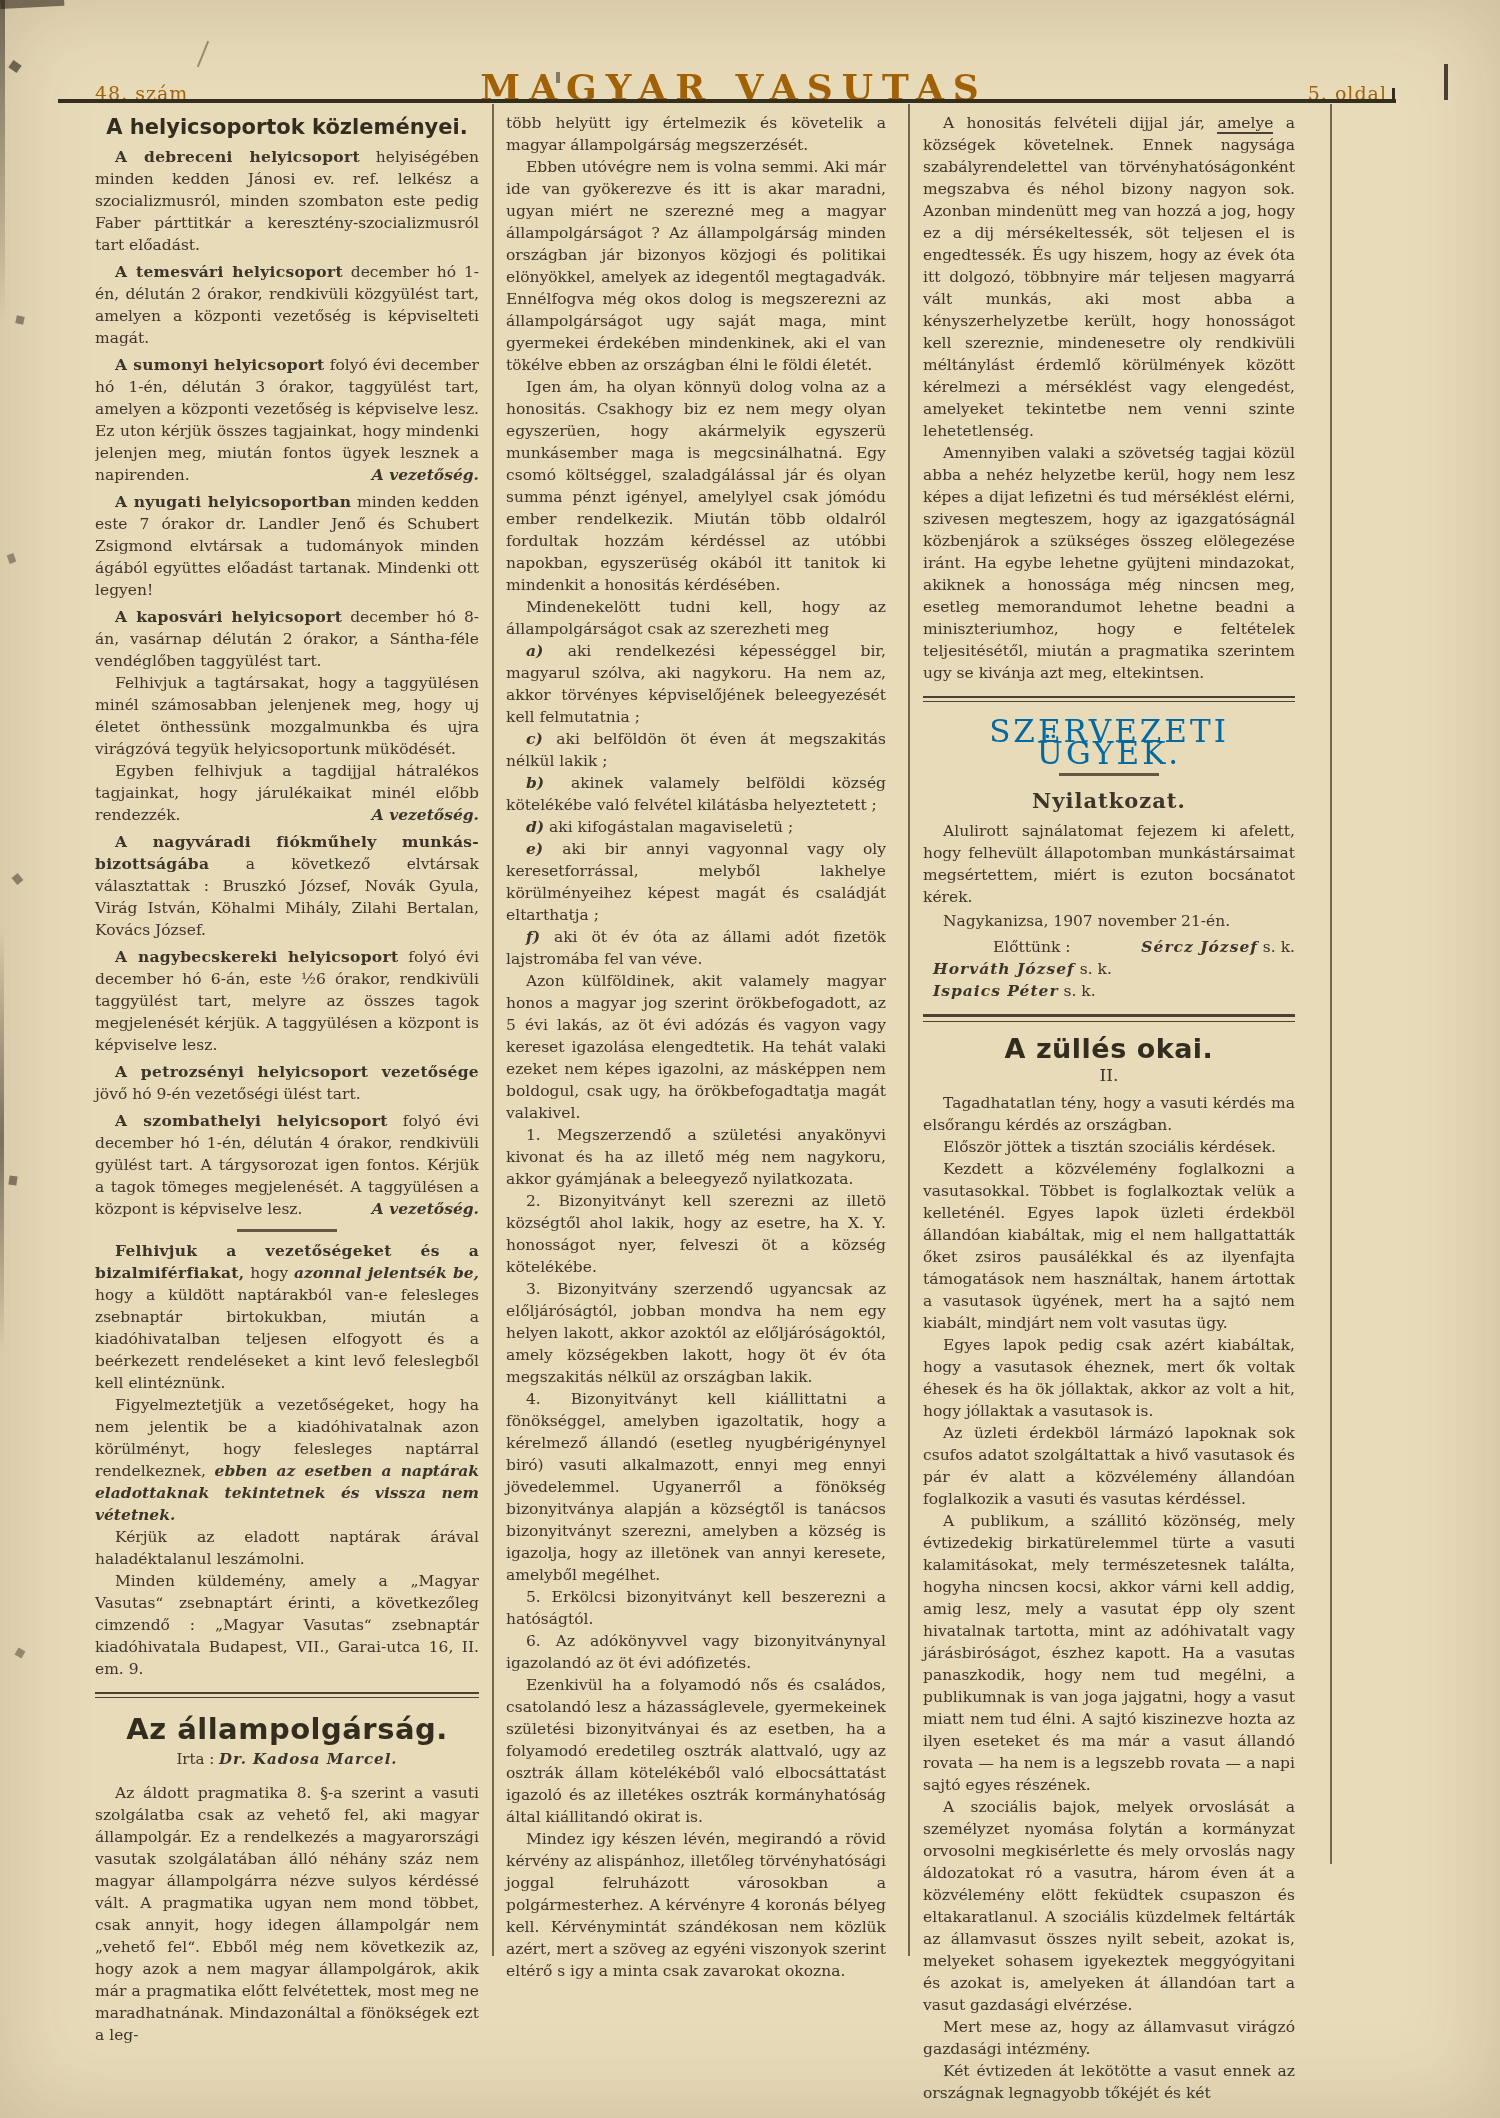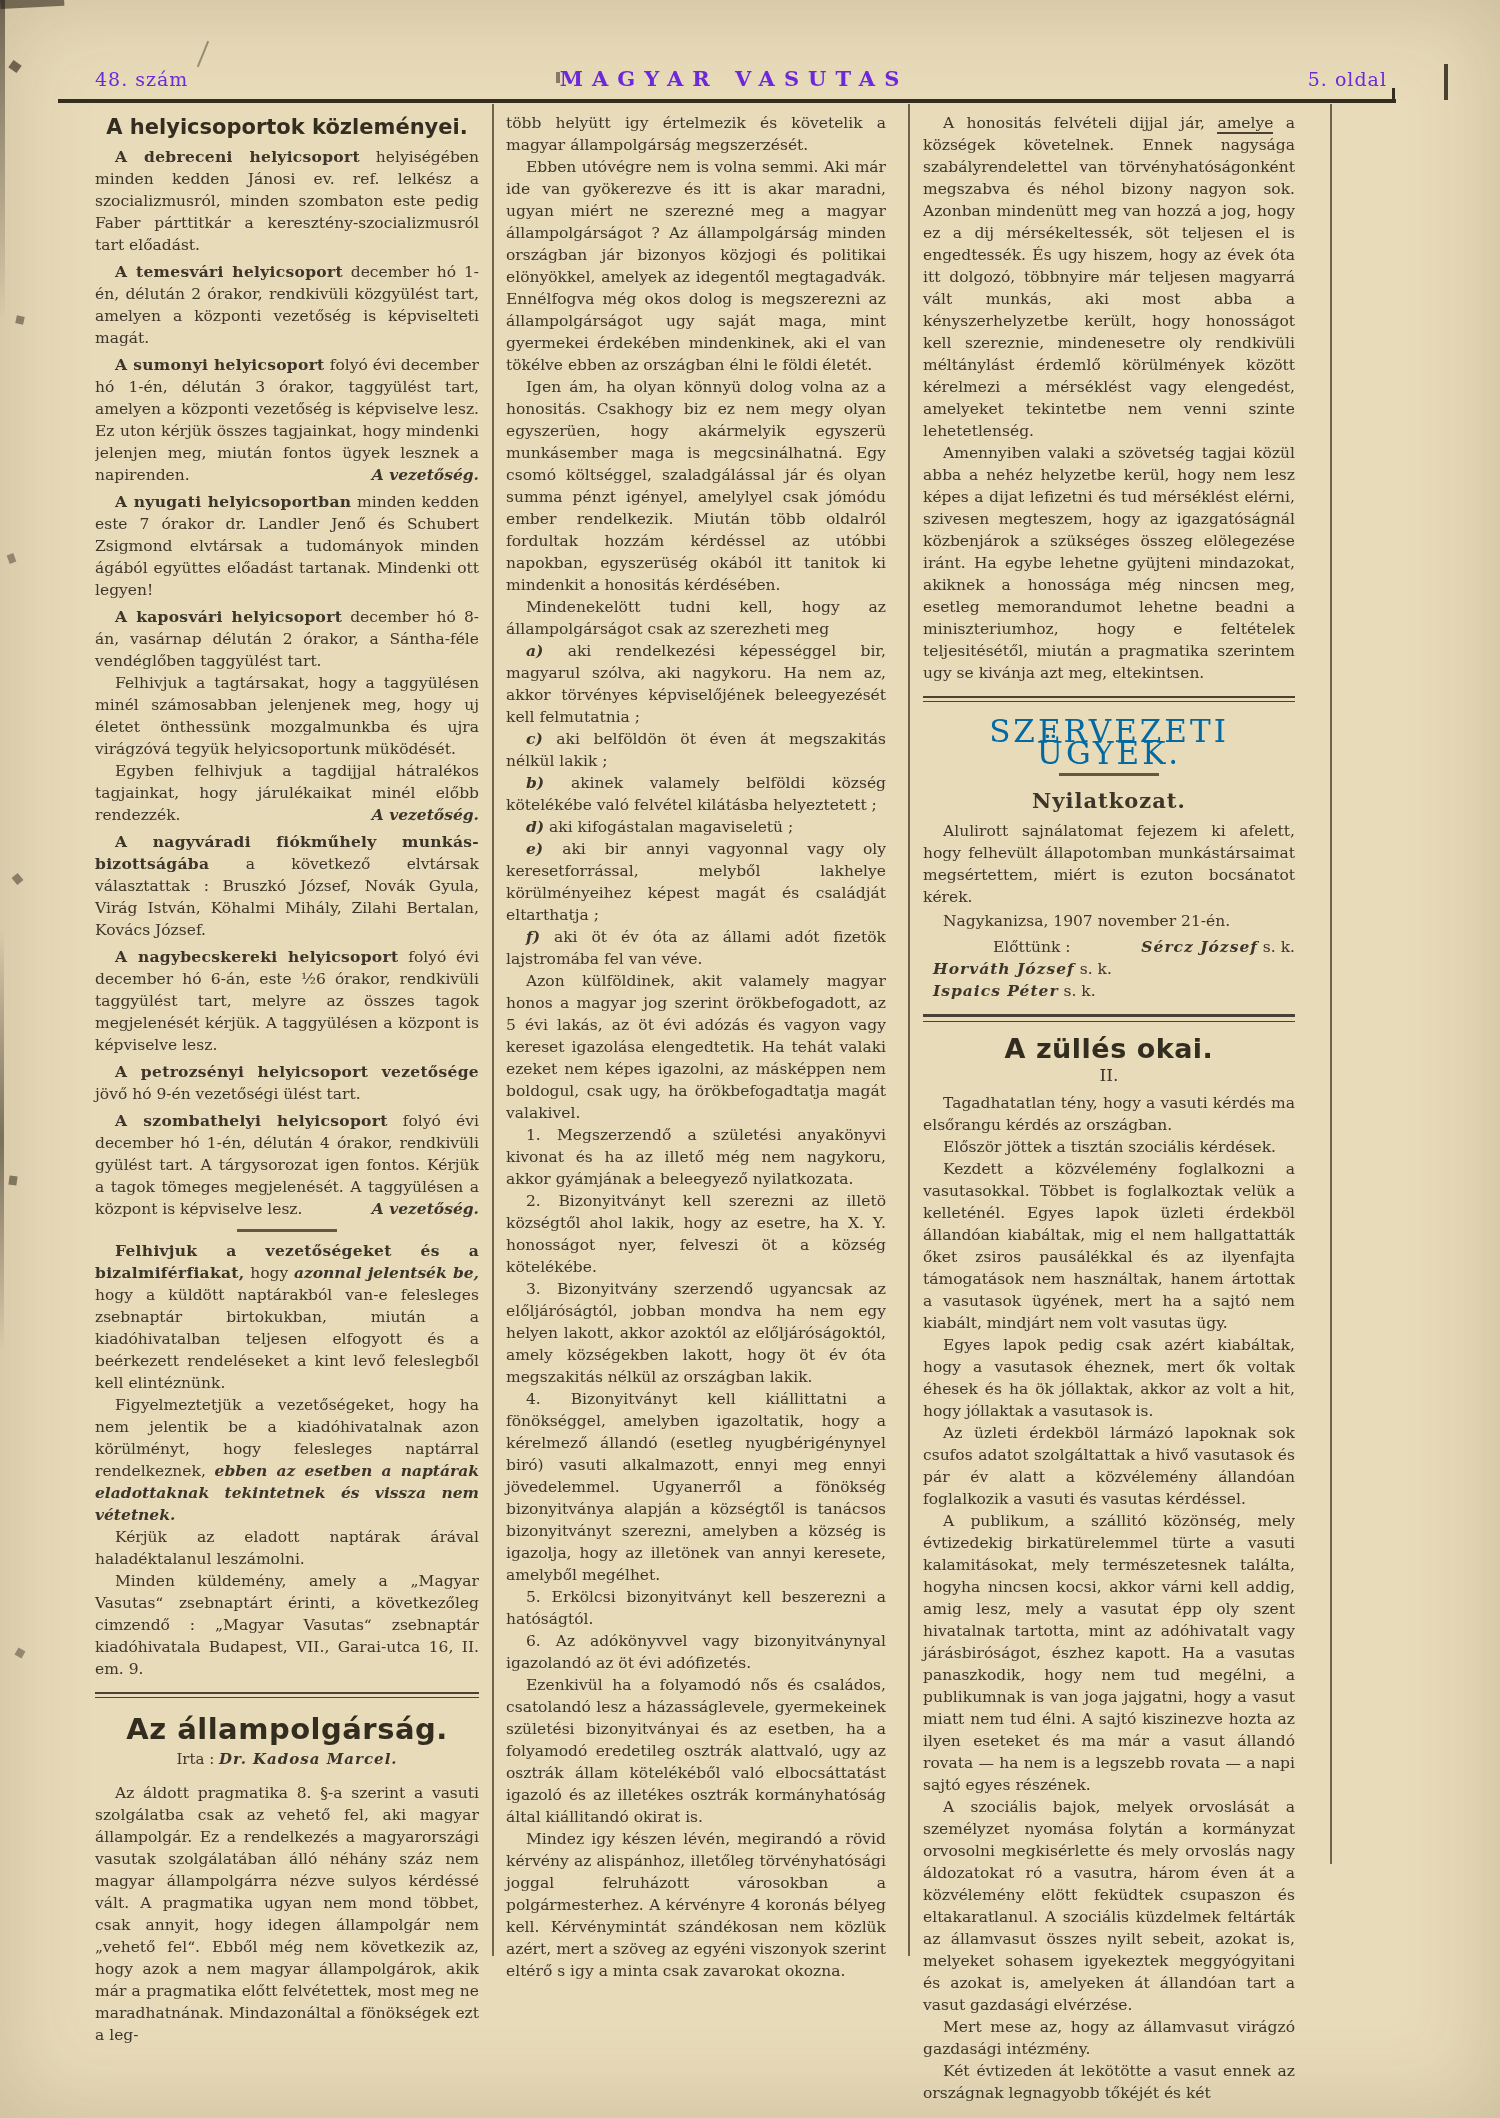--- a/index.html
+++ b/index.html
@@ -7,23 +7,23 @@
     width:1500px;height:2118px;overflow:hidden;position:relative;
     font-family:"DejaVu Serif","Liberation Serif",serif;
     background:
       radial-gradient(ellipse 900px 700px at 46% 30%, rgba(255,252,240,0.20), rgba(255,252,240,0) 70%),
       radial-gradient(ellipse 1100px 420px at 40% 103%, rgba(223,160,110,0.45), rgba(223,160,110,0) 70%),
       linear-gradient(180deg,#e7d9b8 0%,#ead commercial 0%,#e9dcbc 55%,#e8d6b0 74%,#e5c8a0 88%,#e2bd92 100%);
     background-color:#e8dbba;
   }
   .page{position:absolute;inset:0;box-shadow:inset 0 0 90px rgba(96,72,38,0.22);}
   
-  .masthead{position:absolute;left:95px;top:66px;width:1292px;display:flex;justify-content:space-between;align-items:baseline;color:#6d28d9;}
+  .masthead{position:absolute;left:95px;top:66px;width:1292px;display:flex;justify-content:space-between;align-items:baseline;color:#a16207;}
   .issue,.pageno{font-size:19px;letter-spacing:1px;}
-  .title{font-size:21px;font-weight:bold;letter-spacing:9px;transform:translateX(-14px);}
+  .title{font-size:36px;font-weight:bold;letter-spacing:9px;transform:translateX(-14px);}
   .head-rule{position:absolute;left:58px;top:99px;width:1338px;height:4px;background:#352d1e;}
   .head-rule-tick{position:absolute;left:1392px;top:88px;width:3px;height:15px;background:#352d1e;}
   
   .col{position:absolute;top:112px;text-align:justify;font-size:15.5px;line-height:22px;color:#3c352a;}
   .col1{left:95px;width:384px;}
   .col2{left:506px;width:380px;}
   .col3{left:923px;width:372px;}
   .vrule{position:absolute;top:104px;width:2px;background:rgba(72,60,42,0.75);}
   .vr1{left:492px;height:1852px;}
   .vr2{left:908px;height:1852px;}

